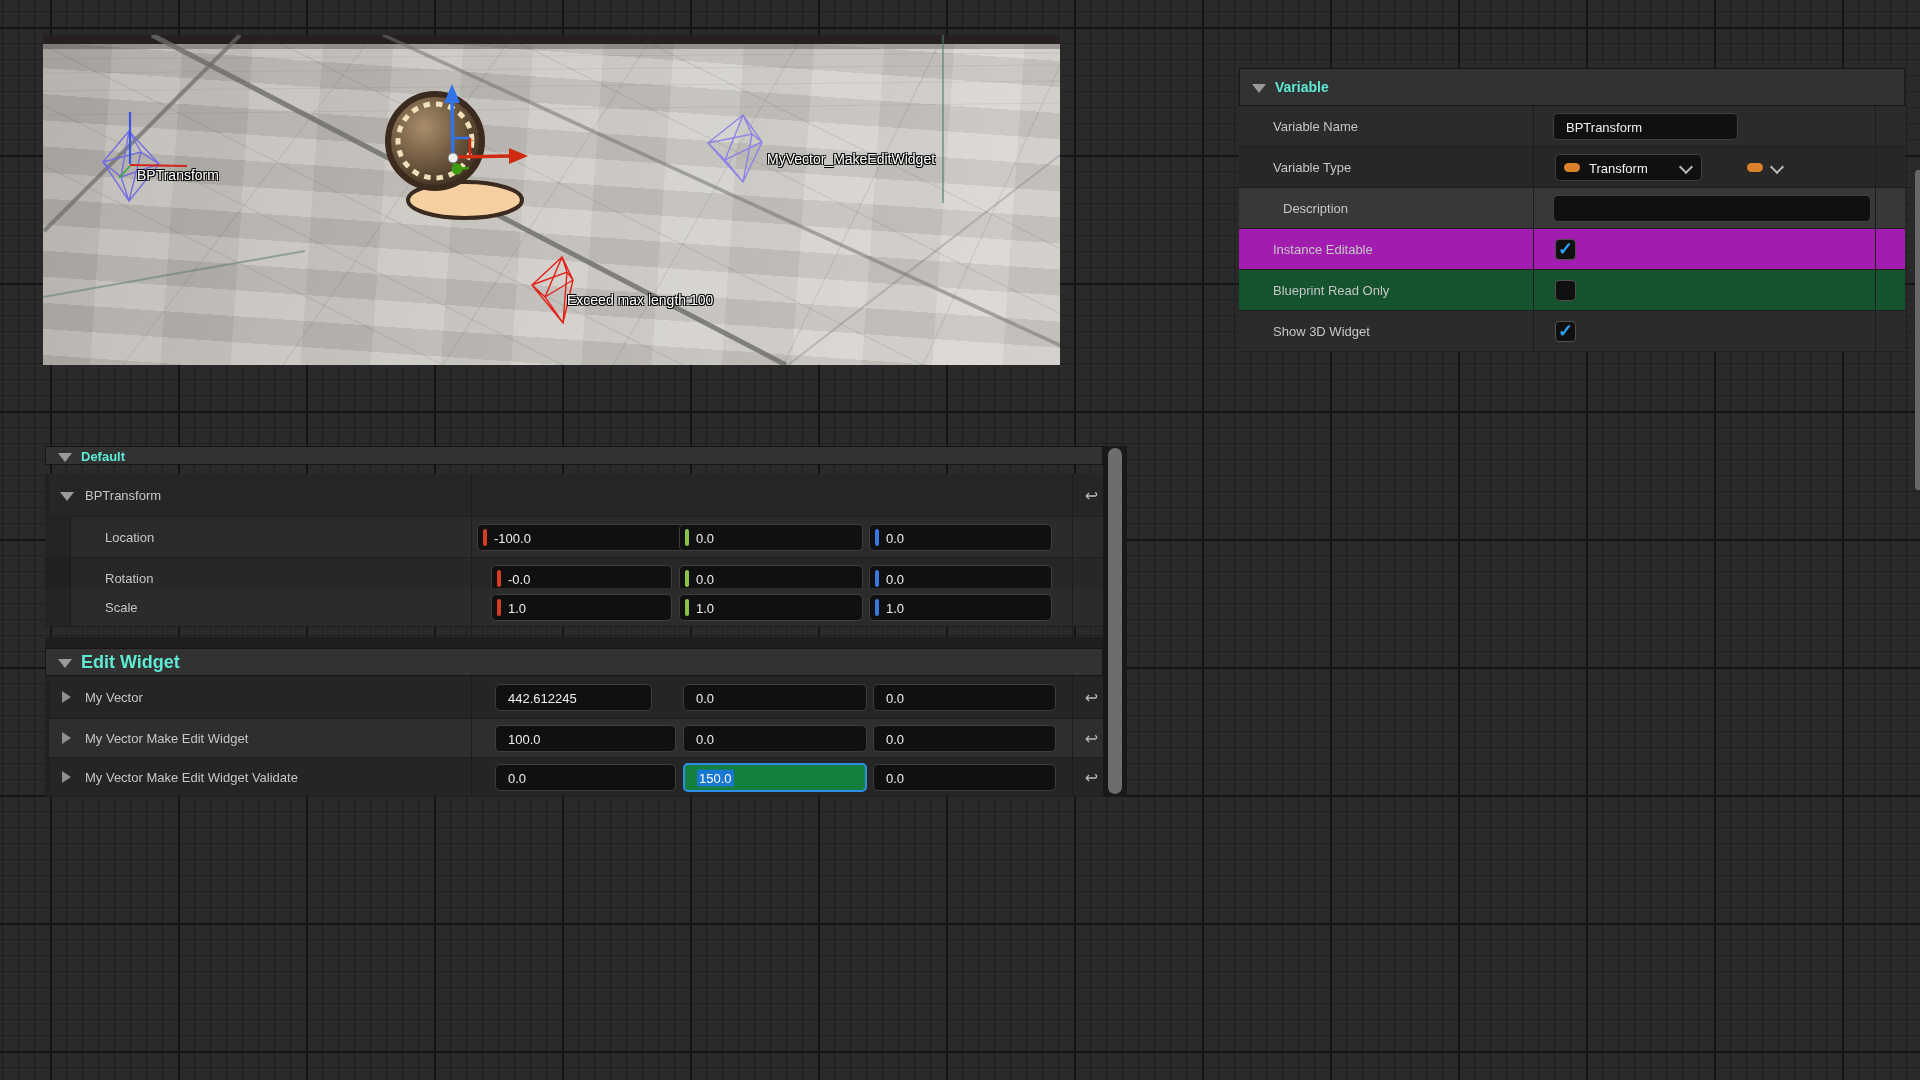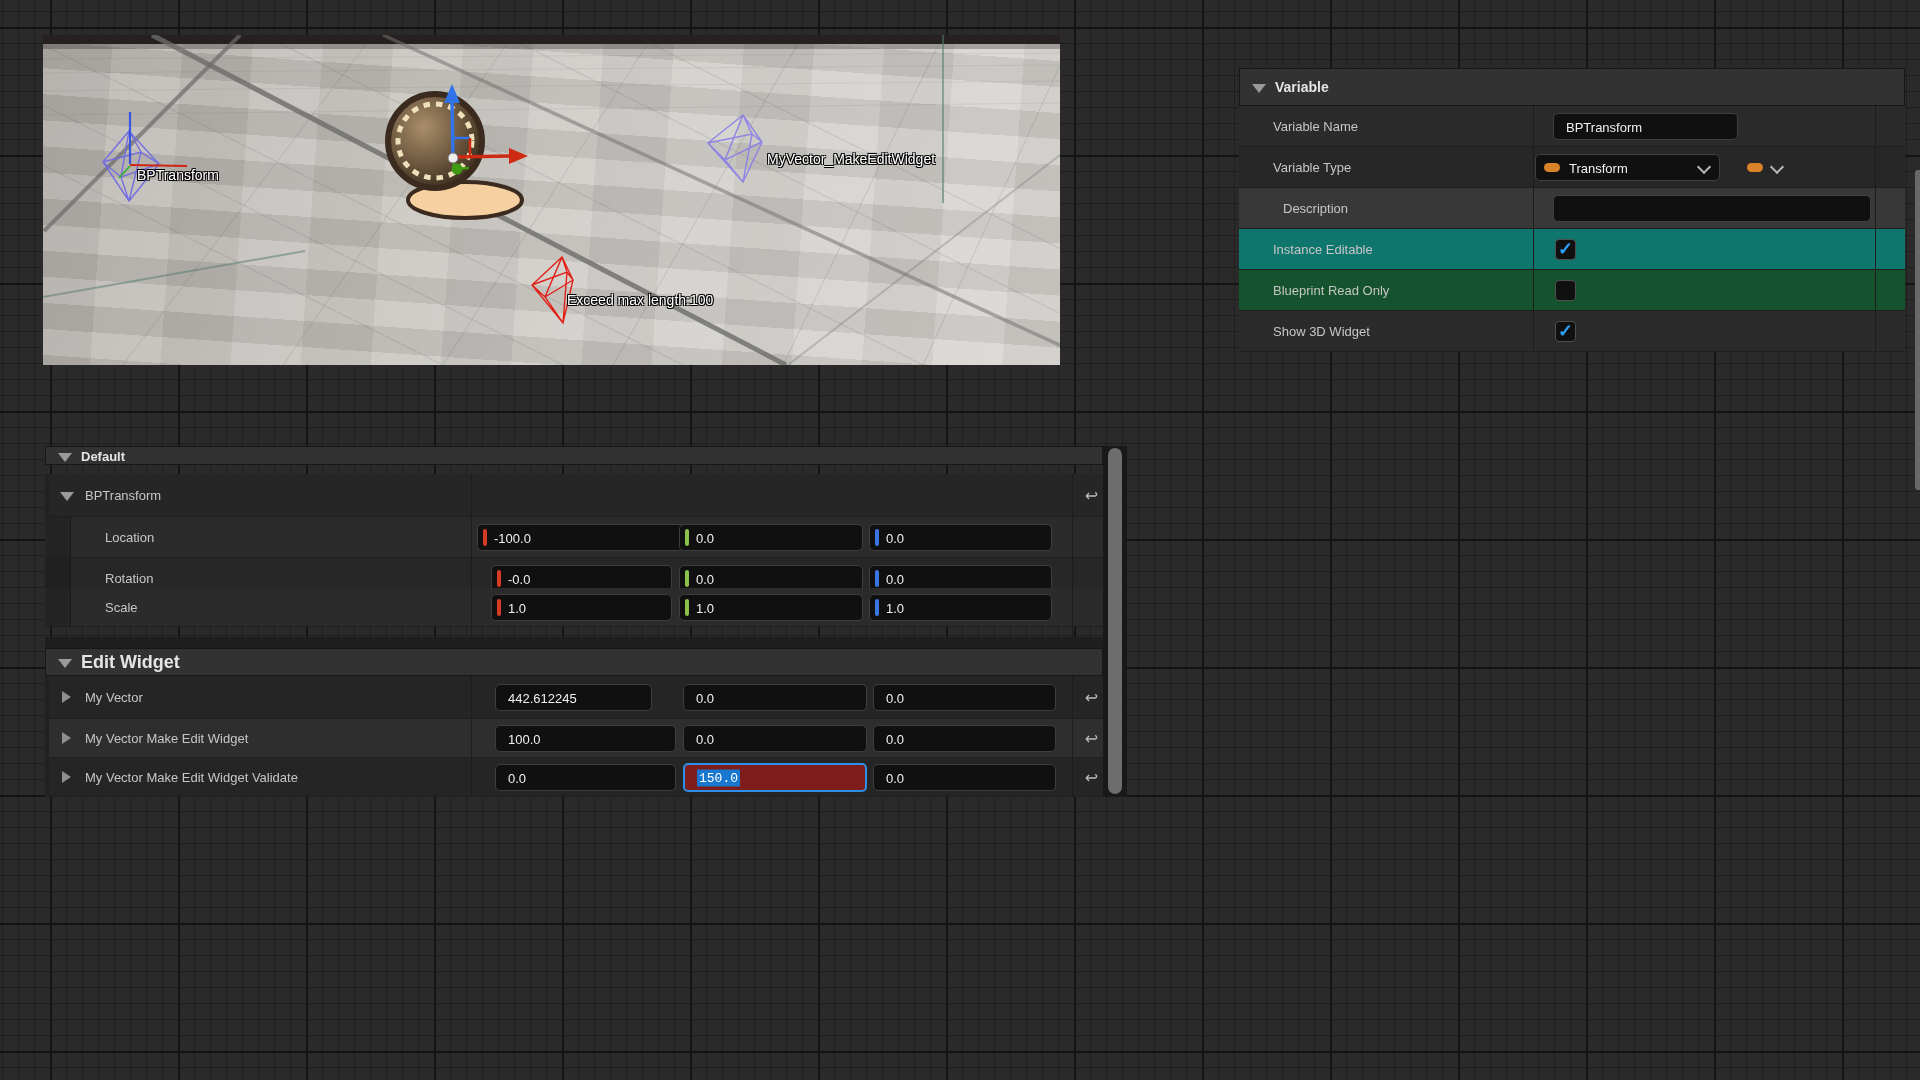--- a/index.html
+++ b/index.html
@@ -22,37 +22,37 @@
     background:
       repeating-linear-gradient(184deg,rgba(255,255,255,.10) 0 26px,rgba(0,0,0,.055) 26px 52px),
       repeating-linear-gradient(94deg,rgba(0,0,0,.045) 0 70px,rgba(255,255,255,.05) 70px 140px),
       linear-gradient(105deg,#b7b2ad 0%,#cecbc6 55%,#d8d5d1 100%);}
   .viewport svg{position:absolute;left:0;top:0;}
   .vp-label{position:absolute;font-size:14px;color:#ffffff;white-space:nowrap;
     text-shadow:1px 1px 0 #000,-1px 1px 0 #000,1px -1px 0 #000,-1px -1px 0 #000;}
   
   .panel-header{position:absolute;background:#323232;border:1px solid #171717;box-sizing:border-box;}
   .hlabel{position:absolute;left:35px;top:50%;transform:translateY(-50%);
-    font-weight:bold;font-size:14px;color:#e5e5e5;}
+    font-weight:bold;font-size:14px;color:#5eead4;}
   .tri-down{position:absolute;left:12px;top:50%;margin-top:-3px;width:0;height:0;
     border-left:7px solid transparent;border-right:7px solid transparent;border-top:9px solid #9a9a9a;}
   .tri-right{position:absolute;left:13px;top:50%;margin-top:-6px;width:0;height:0;
     border-top:6px solid transparent;border-bottom:6px solid transparent;border-left:9px solid #8f8f8f;}
   .row{position:absolute;box-sizing:border-box;border-bottom:1px solid #1f1f1f;}
   .rlabel{position:absolute;top:50%;transform:translateY(-50%);font-size:13px;color:#c6c6c6;white-space:nowrap;}
   .vdiv{position:absolute;width:1px;background:#1d1d1d;}
   .input{position:absolute;height:27px;background:#101010;border:1px solid #404040;
     border-radius:5px;box-sizing:border-box;}
   .vtext{position:absolute;left:12px;top:50%;transform:translateY(-50%);
     font-size:13px;color:#f0f0f0;white-space:nowrap;}
   .accent{position:absolute;left:5px;top:4px;bottom:4px;width:4px;border-radius:2px;}
   .vfield{position:absolute;height:27px;background:#101010;border:1px solid #3e3e3e;
     border-radius:5px;box-sizing:border-box;}
   .vfield.withbar .vtext{left:16px;}
-  .vfield.focus{border:2px solid var(--focus-border);background:#7f1d1d;font-family:Liberation Mono, monospace;}
+  .vfield.focus{border:2px solid var(--focus-border);background:#15803d;}
   .sel{background:var(--selection);padding:1px 2px;color:#fff;}
   .checkbox{position:absolute;width:21px;height:21px;background:#101010;
     border:1px solid #4f4f4f;border-radius:4px;box-sizing:border-box;}
   .check{position:absolute;left:2px;top:-2px;font-size:18px;font-weight:bold;color:var(--check-blue);}
   .pill{position:absolute;width:16px;height:9px;border-radius:4.5px;background:var(--pin-orange);}
   .chev{position:absolute;width:8px;height:8px;border-right:2px solid #b9b9b9;
     border-bottom:2px solid #b9b9b9;transform:rotate(45deg);}
   .reset{position:absolute;left:1027px;width:31px;top:0;bottom:0;text-align:center;
     font-size:16px;color:#b9b9b9;line-height:40px;cursor:pointer;}
   .indent-strip{position:absolute;left:0;top:0;bottom:0;width:25px;
@@ -139,37 +139,37 @@
 
     <div class="row" style="left:1239px;top:106px;width:666px;height:41px;background:#2b2b2b">
       <span class="rlabel" style="left:34px">Variable Name</span>
       <div class="input" style="left:314px;top:7px;width:185px">
         <span class="vtext">BPTransform</span>
       </div>
     </div>
 
     <div class="row" style="left:1239px;top:147px;width:666px;height:41px;background:#272727">
       <span class="rlabel" style="left:34px">Variable Type</span>
-      <div class="input" style="left:296px;top:7px;width:185px">
+      <div class="input" style="left:316px;top:7px;width:147px">
         <span class="pill" style="left:8px;top:8px"></span>
         <span class="vtext" style="left:33px">Transform</span>
         <span class="chev" style="right:10px;top:7px"></span>
       </div>
       <span class="pill" style="left:508px;top:16px"></span>
       <span class="chev" style="left:533px;top:15px"></span>
     </div>
 
     <div class="row" style="left:1239px;top:188px;width:666px;height:41px;background:#383838">
       <span class="rlabel" style="left:44px">Description</span>
       <div class="input" style="left:314px;top:7px;width:318px">
         <span class="vtext"></span>
       </div>
     </div>
 
-    <div class="row" style="left:1239px;top:229px;width:666px;height:41px;background:#0f766e">
+    <div class="row" style="left:1239px;top:229px;width:666px;height:41px;background:#a21caf">
       <span class="rlabel" style="left:34px">Instance Editable</span>
       <div class="checkbox" style="left:316px;top:10px">
         <span class="check">✓</span>
       </div>
     </div>
 
     <div class="row" style="left:1239px;top:270px;width:666px;height:41px;background:#14532d">
       <span class="rlabel" style="left:34px">Blueprint Read Only</span>
       <div class="checkbox" style="left:316px;top:10px">
         <span class="check"></span>

